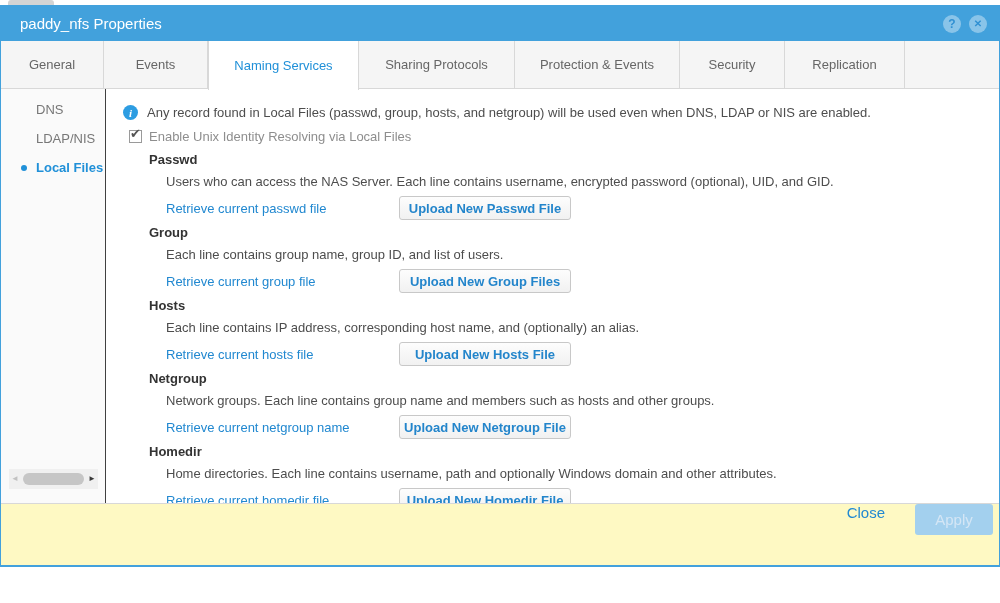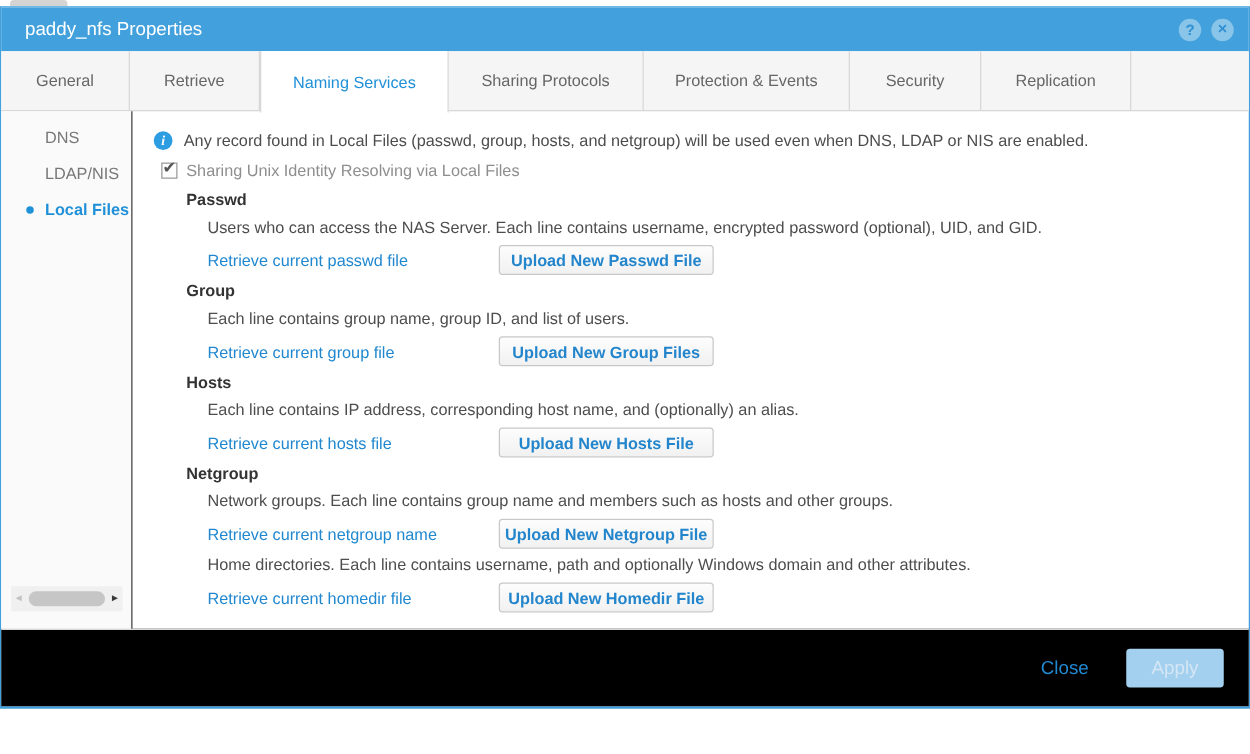--- a/index.html
+++ b/index.html
@@ -82,21 +82,21 @@
   .section-desc { font-size:13px; color:#4d4d4d; margin-left:17px; margin-bottom:7px; }
   .section-row { display:flex; align-items:center; margin-left:17px; height:24px; }
   .retrieve-link { font-size:13px; color:#2188d0; cursor:pointer;
     flex:0 0 233px; }
   .upload-btn { width:172px; height:24px; border:1px solid #c8c8c8; border-radius:3px;
     background:linear-gradient(#fdfdfd,#f1f1f1); color:#2385cb; font-size:13px;
     font-weight:bold; cursor:pointer; font-family:"Liberation Sans", sans-serif; }
 
   
   .footer { flex:0 0 62px; border-top:1px solid #d8d8d8; display:flex;
-    align-items:center; justify-content:flex-end; padding-right:20px; background:#000000; }
+    align-items:flex-start; justify-content:flex-end; padding-right:6px; background:#fef9c3; }
   .close-btn { color:#2189d2; font-size:15px; cursor:pointer; margin-right:30px;
     background:none; border:none; font-family:"Liberation Sans", sans-serif; }
   .apply-btn { width:78px; height:31px; background:#a3d0ee; border:none;
     border-radius:3px; color:#d4e6f5; font-size:15px; cursor:default;
     font-family:"Liberation Sans", sans-serif; }
 </style>
 </head>
 <body>
 
 <div class="bg-fragment"></div>
@@ -108,21 +108,21 @@
     <span class="spacer"></span>
     <span class="tb-icon">?</span>
     <span class="tb-icon close">✕</span>
   </div>
 
   <div class="tabbar">
     <div class="tab">
         <span>General</span>
       </div>
     <div class="tab">
-        <span>Retrieve</span>
+        <span>Events</span>
       </div>
     <div class="tab active">
         <span>Naming Services</span>
       </div>
     <div class="tab">
         <span>Sharing Protocols</span>
       </div>
     <div class="tab">
         <span>Protection &amp; Events</span>
       </div>
@@ -159,21 +159,21 @@
 
       <div class="info-row">
         <span class="info-icon">i</span>
         <span class="info-text">Any record found in Local Files (passwd, group, hosts, and netgroup) will be used even when DNS, LDAP or NIS are enabled.</span>
       </div>
 
       <div class="check-row">
         <span class="checkbox">
           <span class="mark">✔</span>
         </span>
-        <span class="check-label">Sharing Unix Identity Resolving via Local Files</span>
+        <span class="check-label">Enable Unix Identity Resolving via Local Files</span>
       </div>
 
       <div class="sections">
 
         <div class="section">
           <div class="section-title">Passwd</div>
           <div class="section-desc">Users who can access the NAS Server. Each line contains username, encrypted password (optional), UID, and GID.</div>
           <div class="section-row">
             <span class="retrieve-link">Retrieve current passwd file</span>
             <button class="upload-btn">Upload New Passwd File</button>
@@ -201,20 +201,21 @@
         <div class="section">
           <div class="section-title">Netgroup</div>
           <div class="section-desc">Network groups. Each line contains group name and members such as hosts and other groups.</div>
           <div class="section-row">
             <span class="retrieve-link">Retrieve current netgroup name</span>
             <button class="upload-btn">Upload New Netgroup File</button>
           </div>
         </div>
 
         <div class="section">
+          <div class="section-title">Homedir</div>
           <div class="section-desc">Home directories. Each line contains username, path and optionally Windows domain and other attributes.</div>
           <div class="section-row">
             <span class="retrieve-link">Retrieve current homedir file</span>
             <button class="upload-btn">Upload New Homedir File</button>
           </div>
         </div>
 
       </div>
     </div>
   </div>

